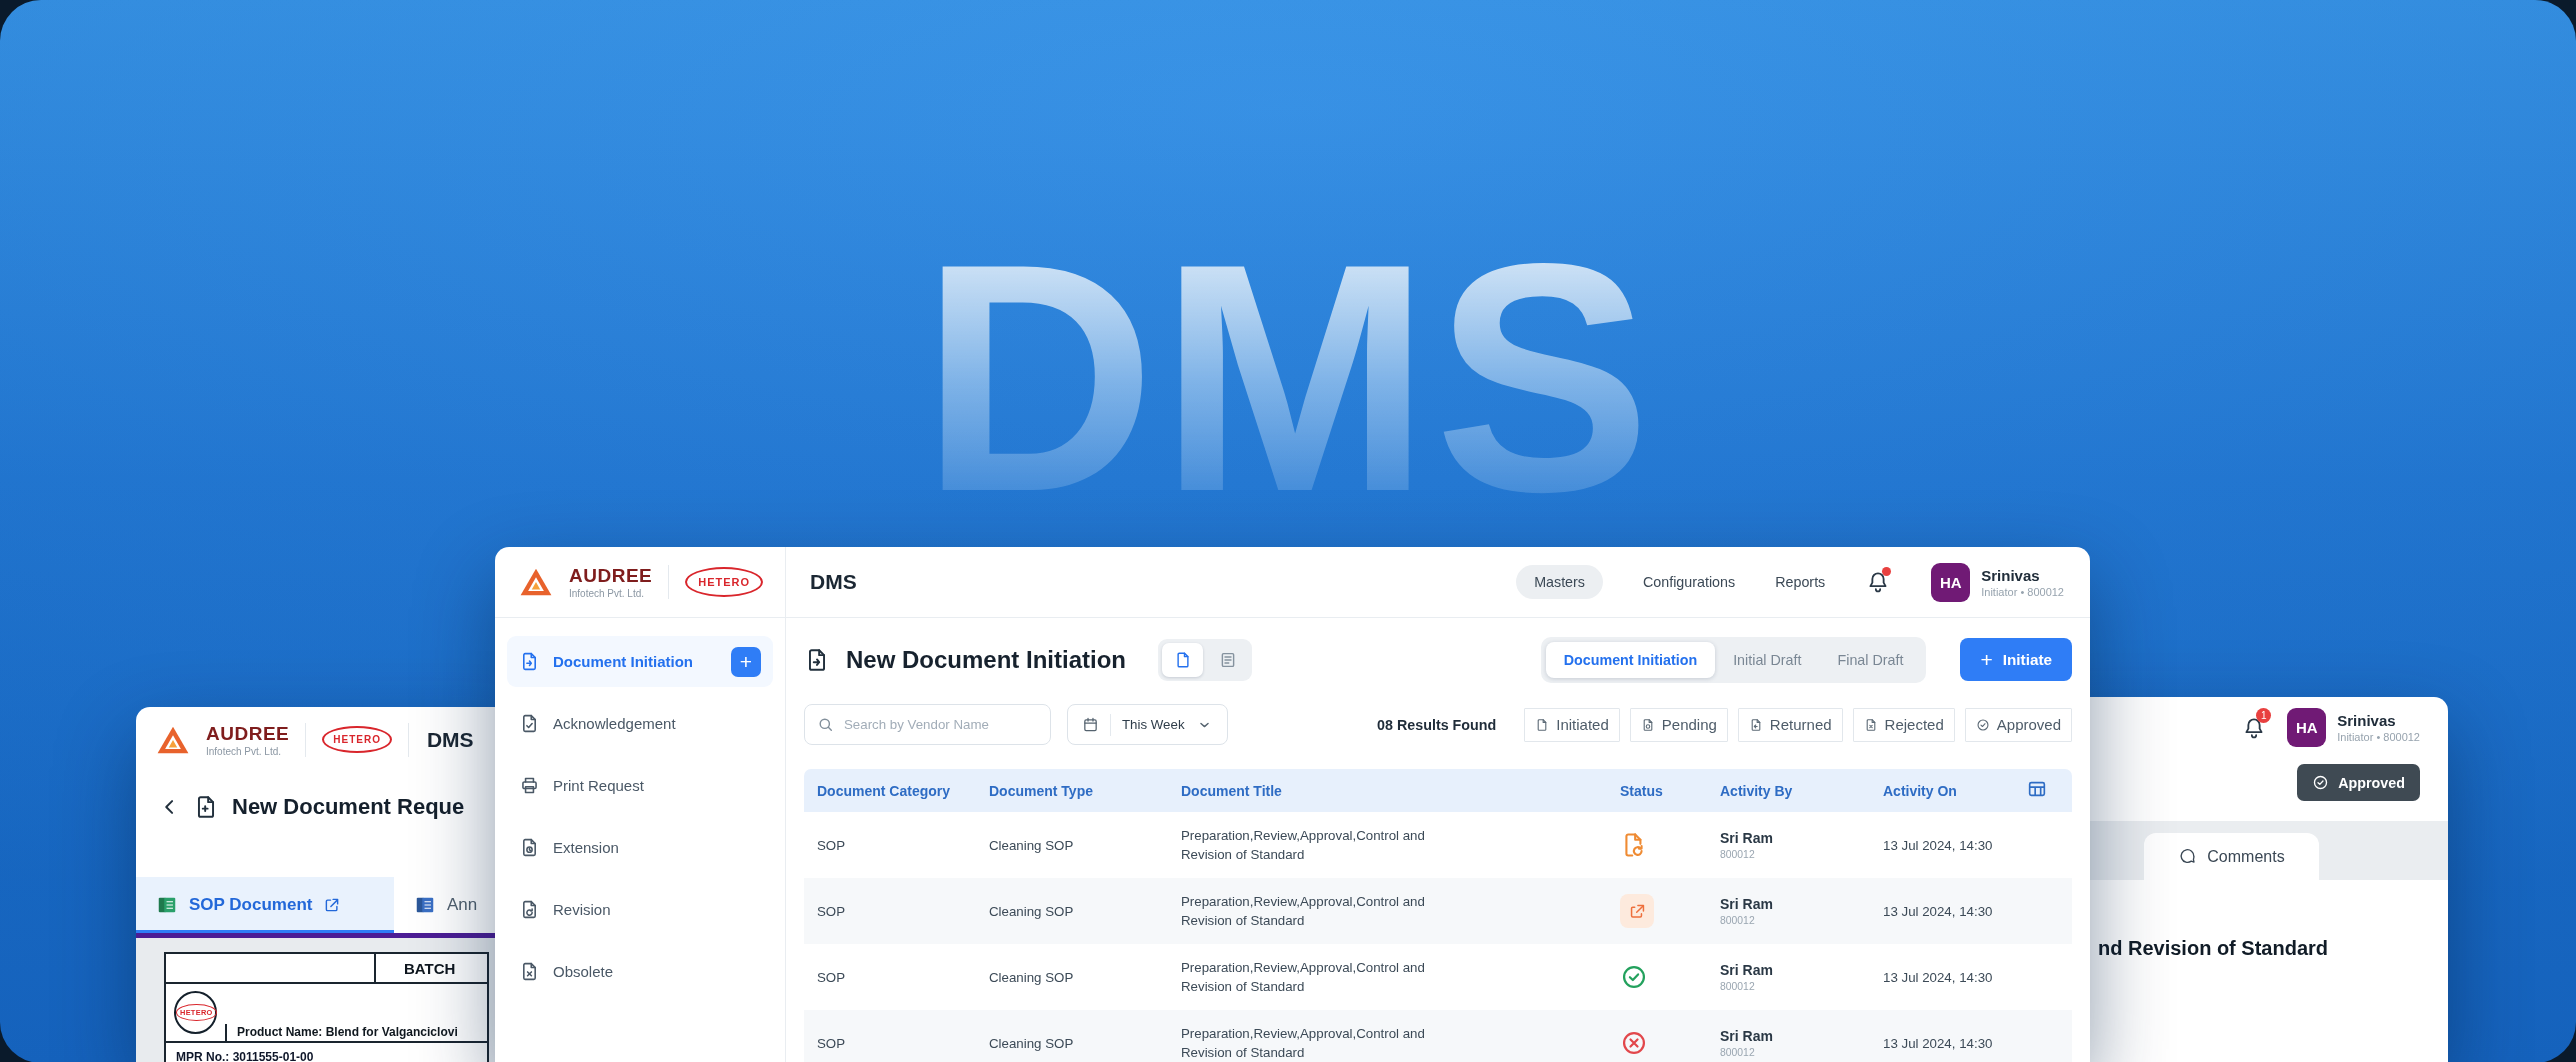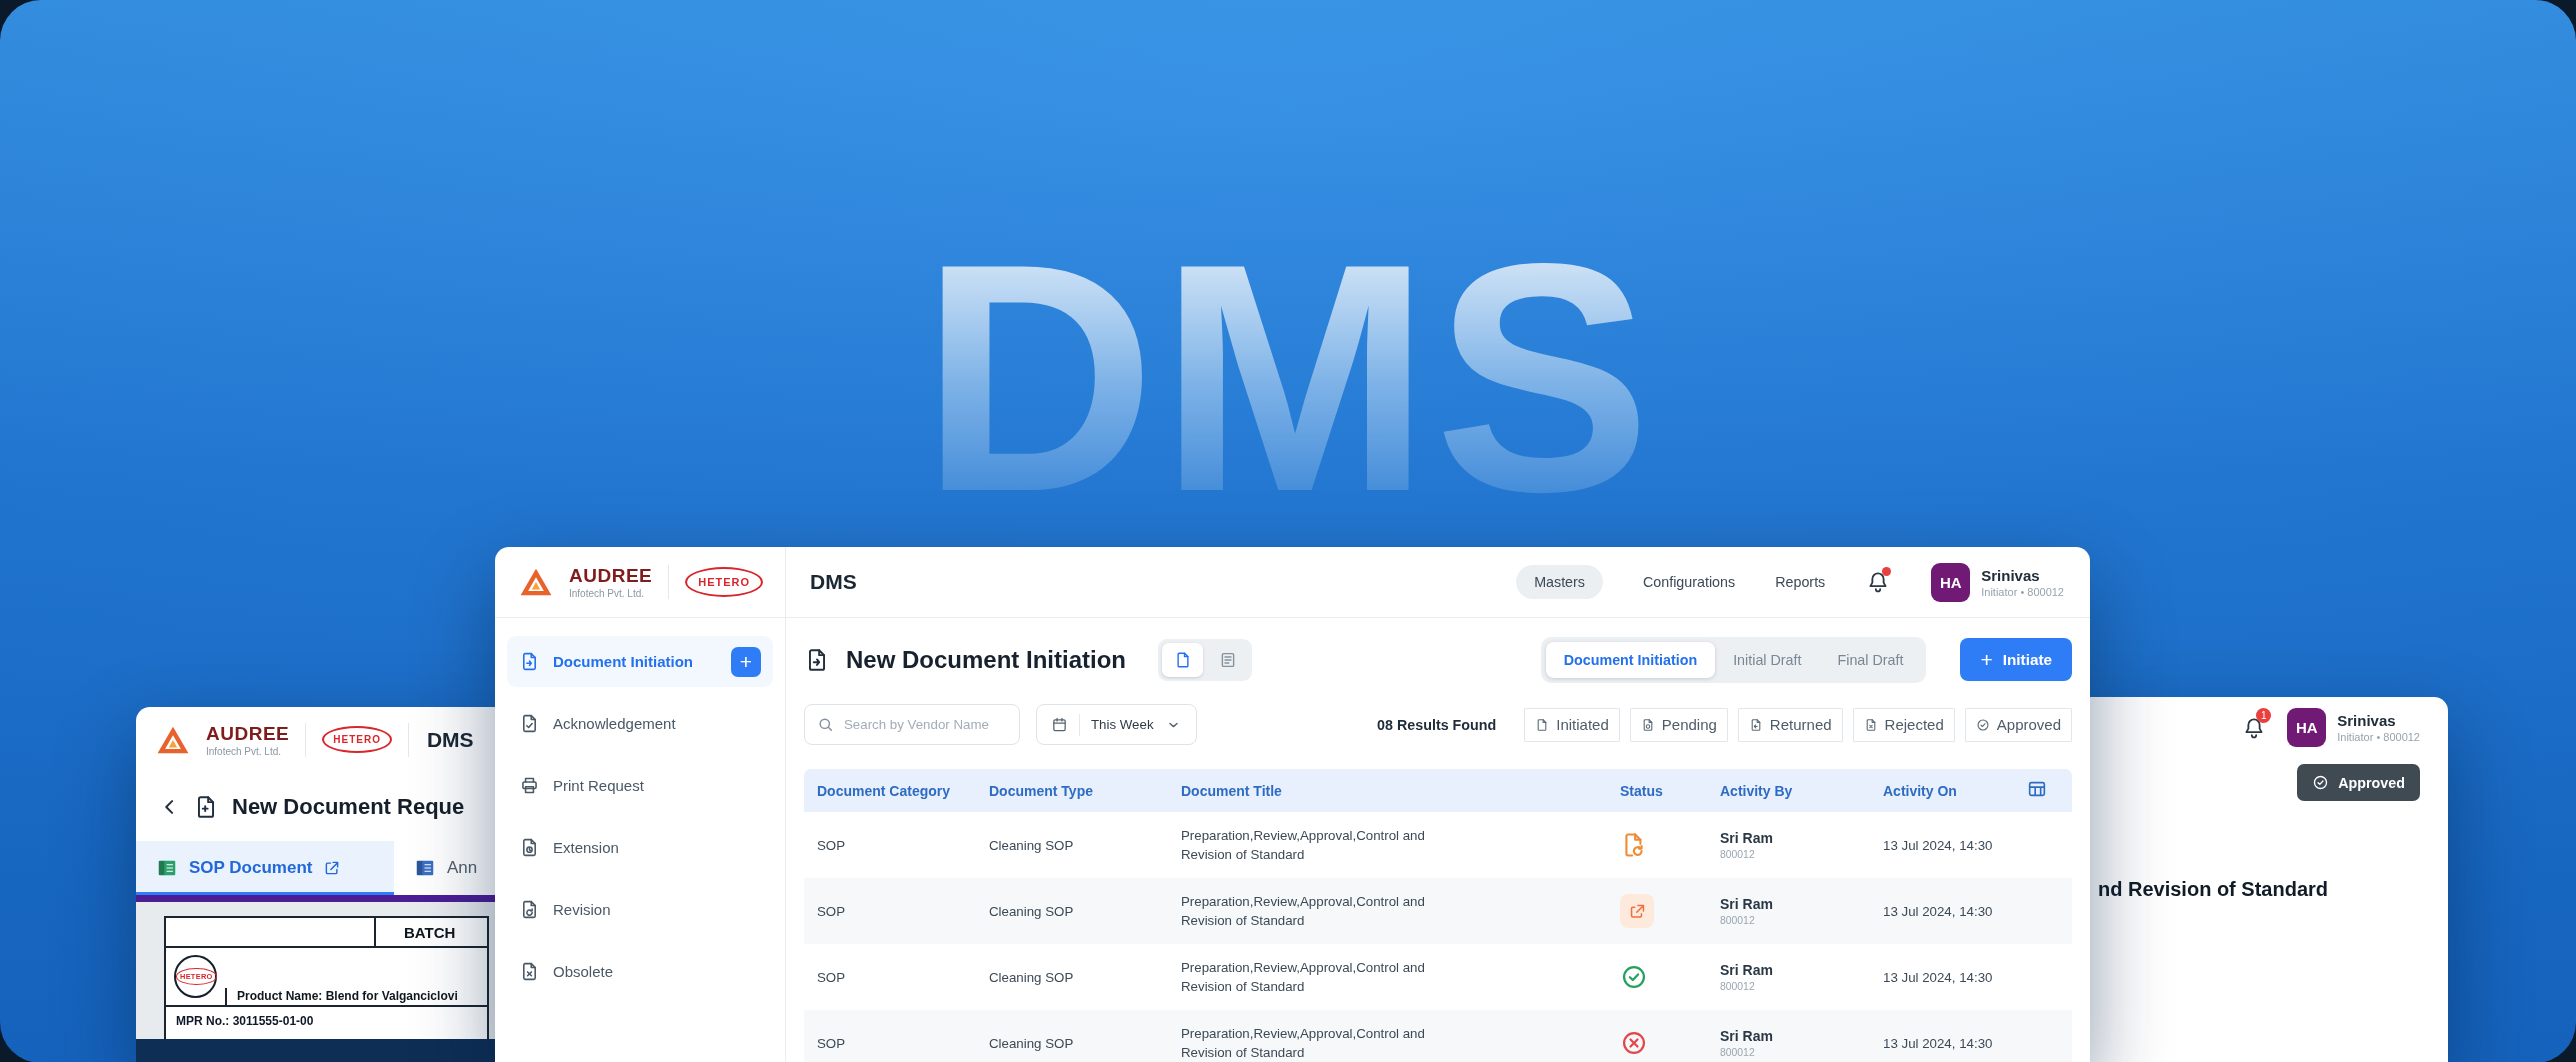--- a/index.html
+++ b/index.html
@@ -70,21 +70,21 @@
   .vt-btn{ width:41px; height:34px; border-radius:7px; display:grid; place-items:center; color:#8схе; color:#85929e; cursor:pointer; }
   .vt-btn svg{ width:18px; height:18px; }
   .vt-btn.active{ background:#fff; color:#2471ee; box-shadow:0 1px 3px rgba(20,40,70,0.18); }
   .seg{ margin-left:auto; background:#edf0f3; border-radius:10px; padding:5px; display:flex; align-items:center; }
   .seg-item{ padding:10px 18px; font-size:14.3px; color:#7a8794; border-radius:8px; white-space:nowrap; cursor:pointer; }
   .seg-item.active{ background:#fff; color:#2471ee; font-weight:700; box-shadow:0 1px 4px rgba(20,40,70,0.18); }
   .initiate-btn{ margin-left:18px; height:43px; background:#2f7df6; border:none; color:#fff; border-radius:8px; padding:0 20px; font-size:15.3px; font-weight:600; display:flex; align-items:center; gap:10px; cursor:pointer; font-family:inherit; }
   .initiate-plus{ font-size:21px; font-weight:400; line-height:1; }
 
   .filter-row{ height:63px; margin-top:6px; display:flex; align-items:center; gap:16px; }
-  .search-box{ width:216px; height:41px; border:1px solid #dde3e9; border-radius:8px; display:flex; align-items:center; gap:10px; padding:0 12px; background:#fff; }
+  .search-box{ width:247px; height:41px; border:1px solid #dde3e9; border-radius:8px; display:flex; align-items:center; gap:10px; padding:0 12px; background:#fff; }
   .search-box svg{ width:17px; height:17px; flex:none; }
   .search-box input{ border:none; outline:none; font-size:13.3px; color:#33414e; width:100%; font-family:inherit; background:transparent; }
   .search-box input::placeholder{ color:#a2adb8; }
   .date-select{ height:41px; border:1px solid #dde3e9; border-radius:8px; display:flex; align-items:center; gap:11px; padding:0 14px; font-size:13.3px; color:#2f3d4a; cursor:pointer; background:#fff; }
   .date-select svg{ width:17px; height:17px; }
   .ds-div{ width:1px; height:22px; background:#e4e9ee; }
   .results{ margin-left:auto; font-size:14.3px; font-weight:700; color:#1f2c39; white-space:nowrap; }
   .chips{ display:flex; gap:10px; margin-left:12px; }
   .chip{ height:34px; border:1px solid #e2e7ec; border-radius:1px; display:flex; align-items:center; gap:7px; padding:0 10px; font-size:15px; color:#4e5c69; background:#fff; cursor:pointer; white-space:nowrap; }
   .chip svg{ width:14px; height:14px; flex:none; }
@@ -102,21 +102,21 @@
   .st-pending-bg{ width:34px; height:34px; border-radius:8px; background:#fdeadd; display:grid; place-items:center; }
   .st-pending-bg svg{ width:19px; height:19px; }
   .cols-icon svg{ width:22px; height:22px; }
 
   
   .left-window{ left:136px; top:707px; width:394px; height:356px; border-radius:14px 0 0 0; z-index:2; }
   .lw-header{ height:65px; display:flex; align-items:center; gap:16px; padding:0 20px; }
   .lw-backrow{ height:69px; display:flex; align-items:center; gap:13px; padding:0 24px; }
   .lw-backrow svg{ flex:none; }
   .lw-title{ font-size:22px; font-weight:700; color:#15202c; white-space:nowrap; overflow:hidden; }
-  .lw-tabs{ height:61px; display:flex; border-bottom:7px solid #4c1d95; }
+  .lw-tabs{ height:61px; display:flex; border-bottom:5px solid #4c1d95;margin-top:36px; }
   .lw-tab{ display:flex; align-items:center; gap:11px; padding:0 20px; font-size:17px; color:#51606e; cursor:pointer; white-space:nowrap; }
   .lw-tab.active{ background:#e9f2fd; color:#2368d9; font-weight:700; box-shadow:inset 0 -3px 0 #2f7df6; width:258px; }
   .lw-tab svg{ width:22px; height:22px; flex:none; }
   .lw-docarea{ position:relative; background:#e8ebee; height:161px; }
   .lw-page{ position:absolute; left:28px; top:14px; width:325px; height:138px; background:#fff; border:2px solid #1a252f; overflow:hidden; }
   .page-head{ display:flex; height:30px; border-bottom:2px solid #1a252f;text-align:center; }
   .page-head .ph-spacer{ width:210px; border-right:2px solid #1a252f; }
   .page-head .ph-batch{ flex:1; display:flex; align-items:center; padding-left:28px; font-weight:800; font-size:15px; color:#0e161e; white-space:nowrap; }
   .page-body{ display:flex; height:57px; }
   .page-logo-cell{ width:59px; display:grid; place-items:center; }
@@ -232,20 +232,28 @@
         </div>
       </div>
     </div>
     <div class="rw-badge-row">
       <div class="approved-badge">
         <svg viewBox="0 0 24 24" fill="none" stroke="#fff" stroke-width="1.9" stroke-linecap="round" stroke-linejoin="round">
             <circle cx="12" cy="12" r="8.5"></circle>
             <polyline points="8.5 12.2 11 14.6 15.5 9.8"></polyline>
           </svg>
         <span>Approved</span>
+      </div>
+    </div>
+    <div class="rw-band">
+      <div class="comments-tab">
+        <svg viewBox="0 0 24 24" fill="none" stroke="#3a4754" stroke-width="1.7" stroke-linecap="round" stroke-linejoin="round">
+            <path d="M20 11.6a8 8 0 1 0-3.2 6.2L20.2 19l-.7-3.4a7.9 7.9 0 0 0 .5-4z"></path>
+          </svg>
+        <span>Comments</span>
       </div>
     </div>
     <div class="rw-content">
       <div class="rw-doc-title">nd Revision of Standard</div>
     </div>
   </div>
 
   <div class="window main-window">
 
     <div class="mw-header">

